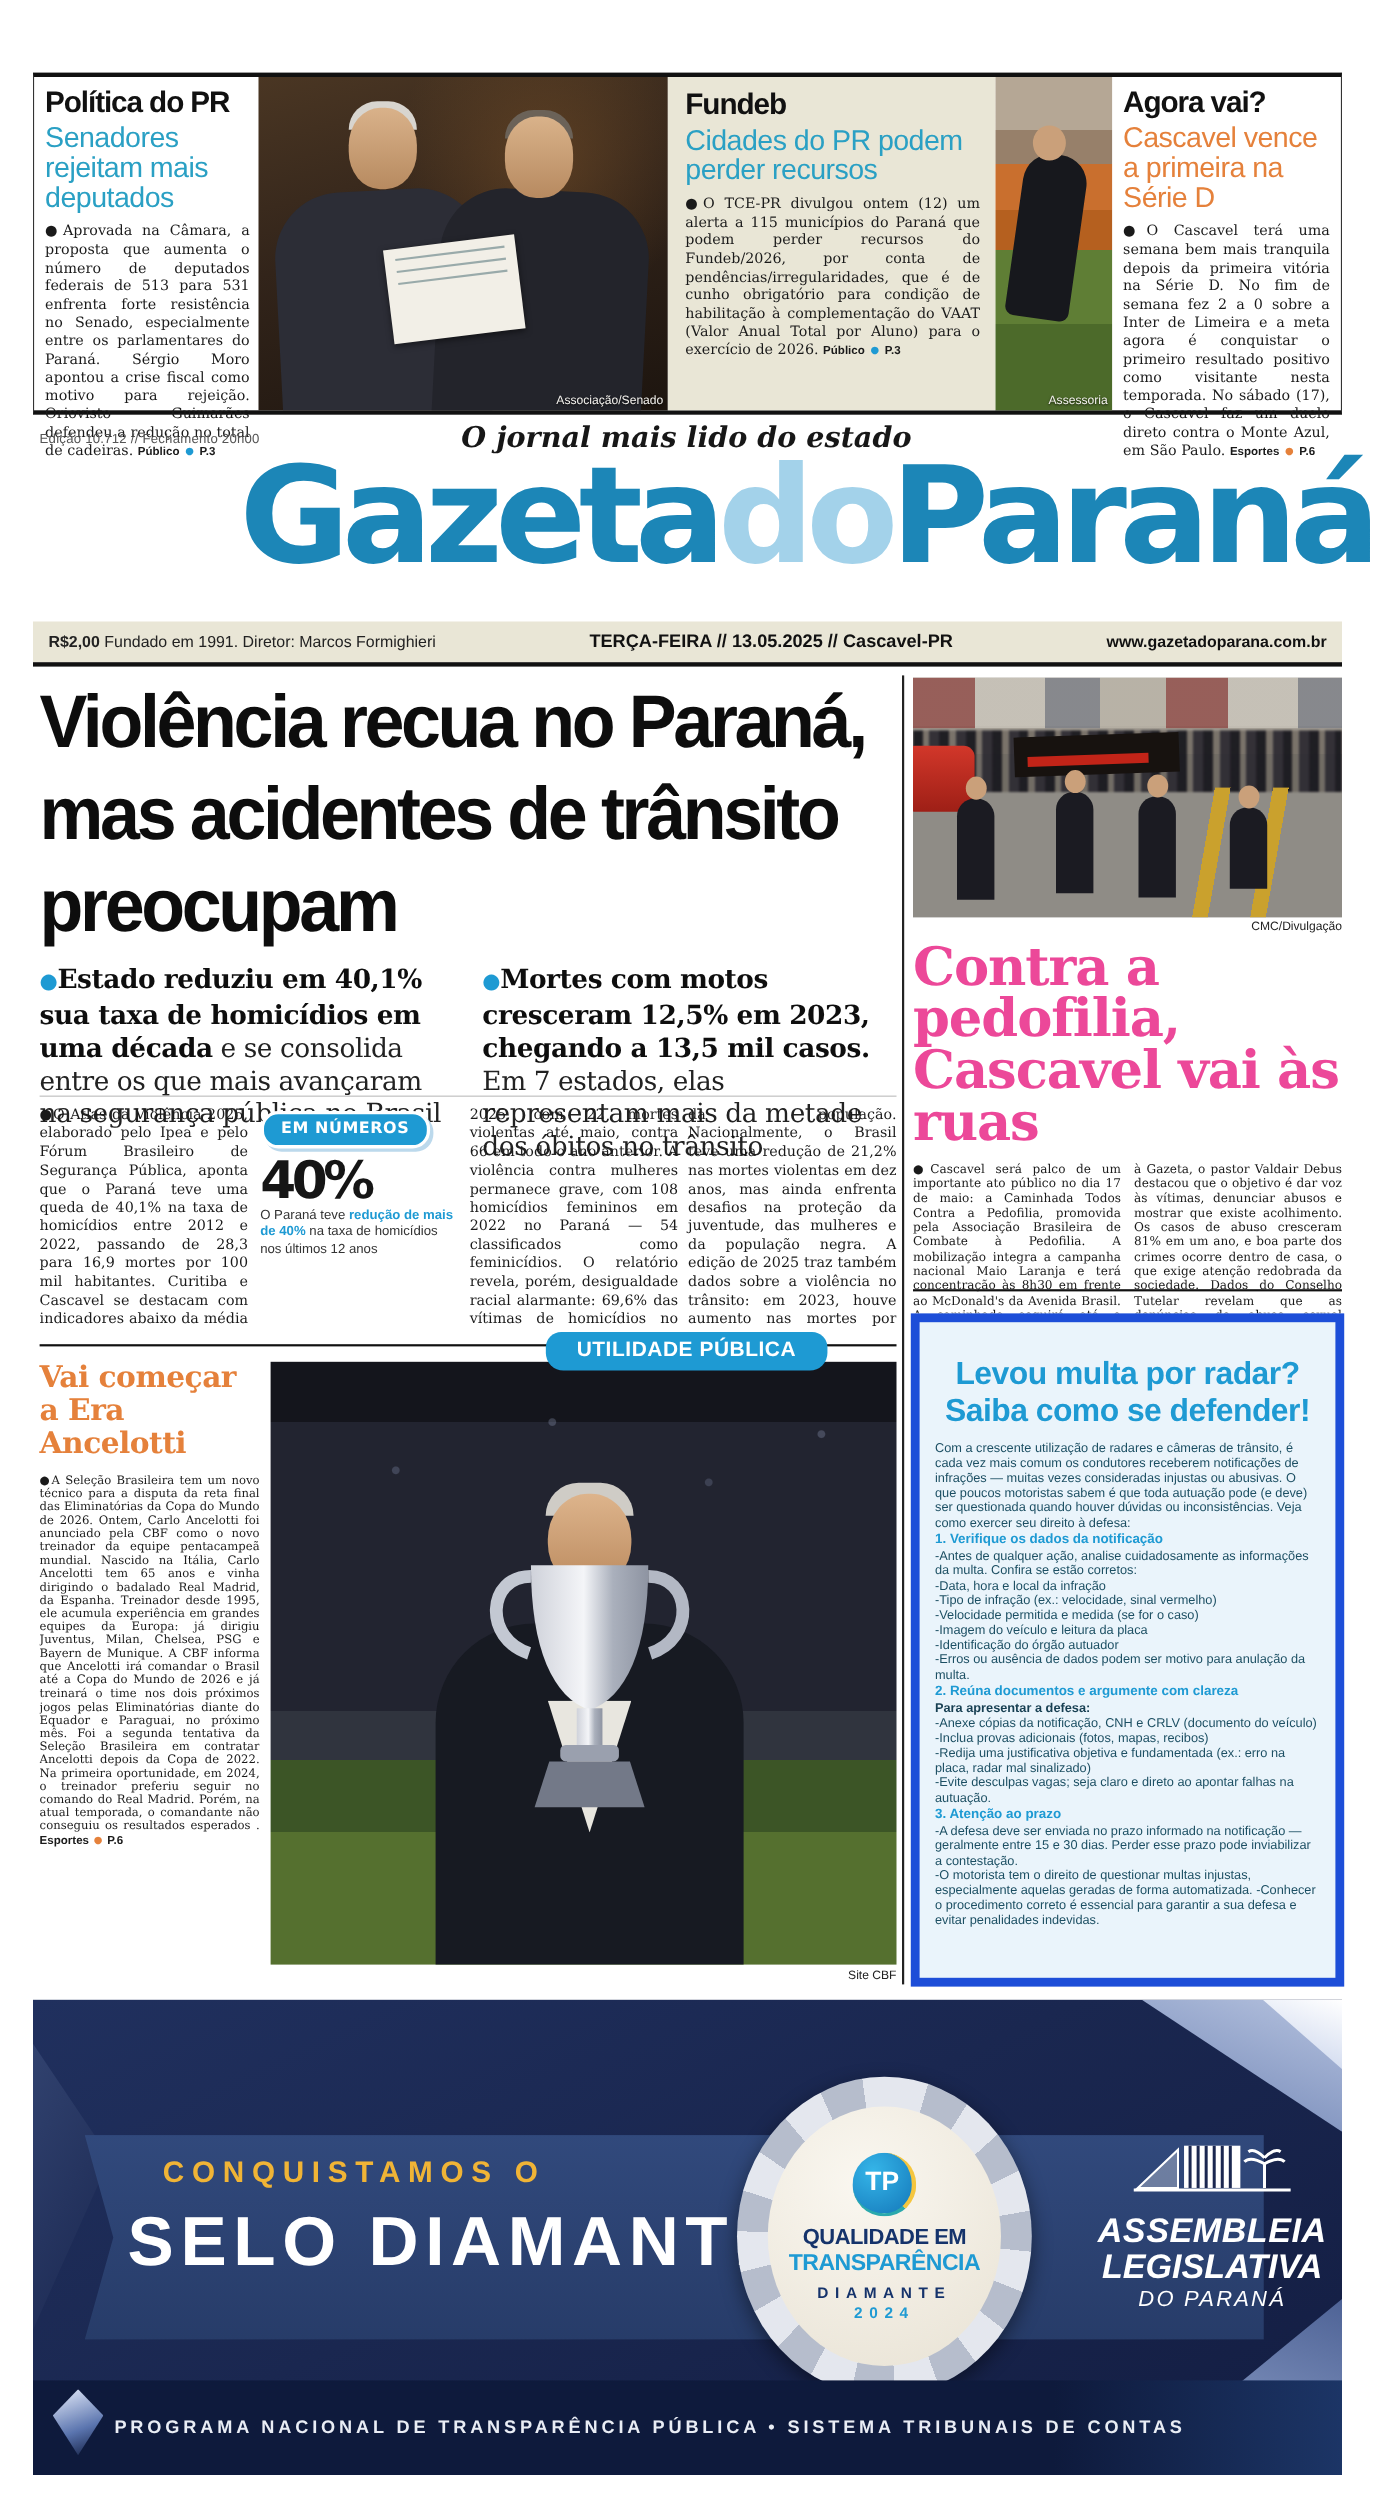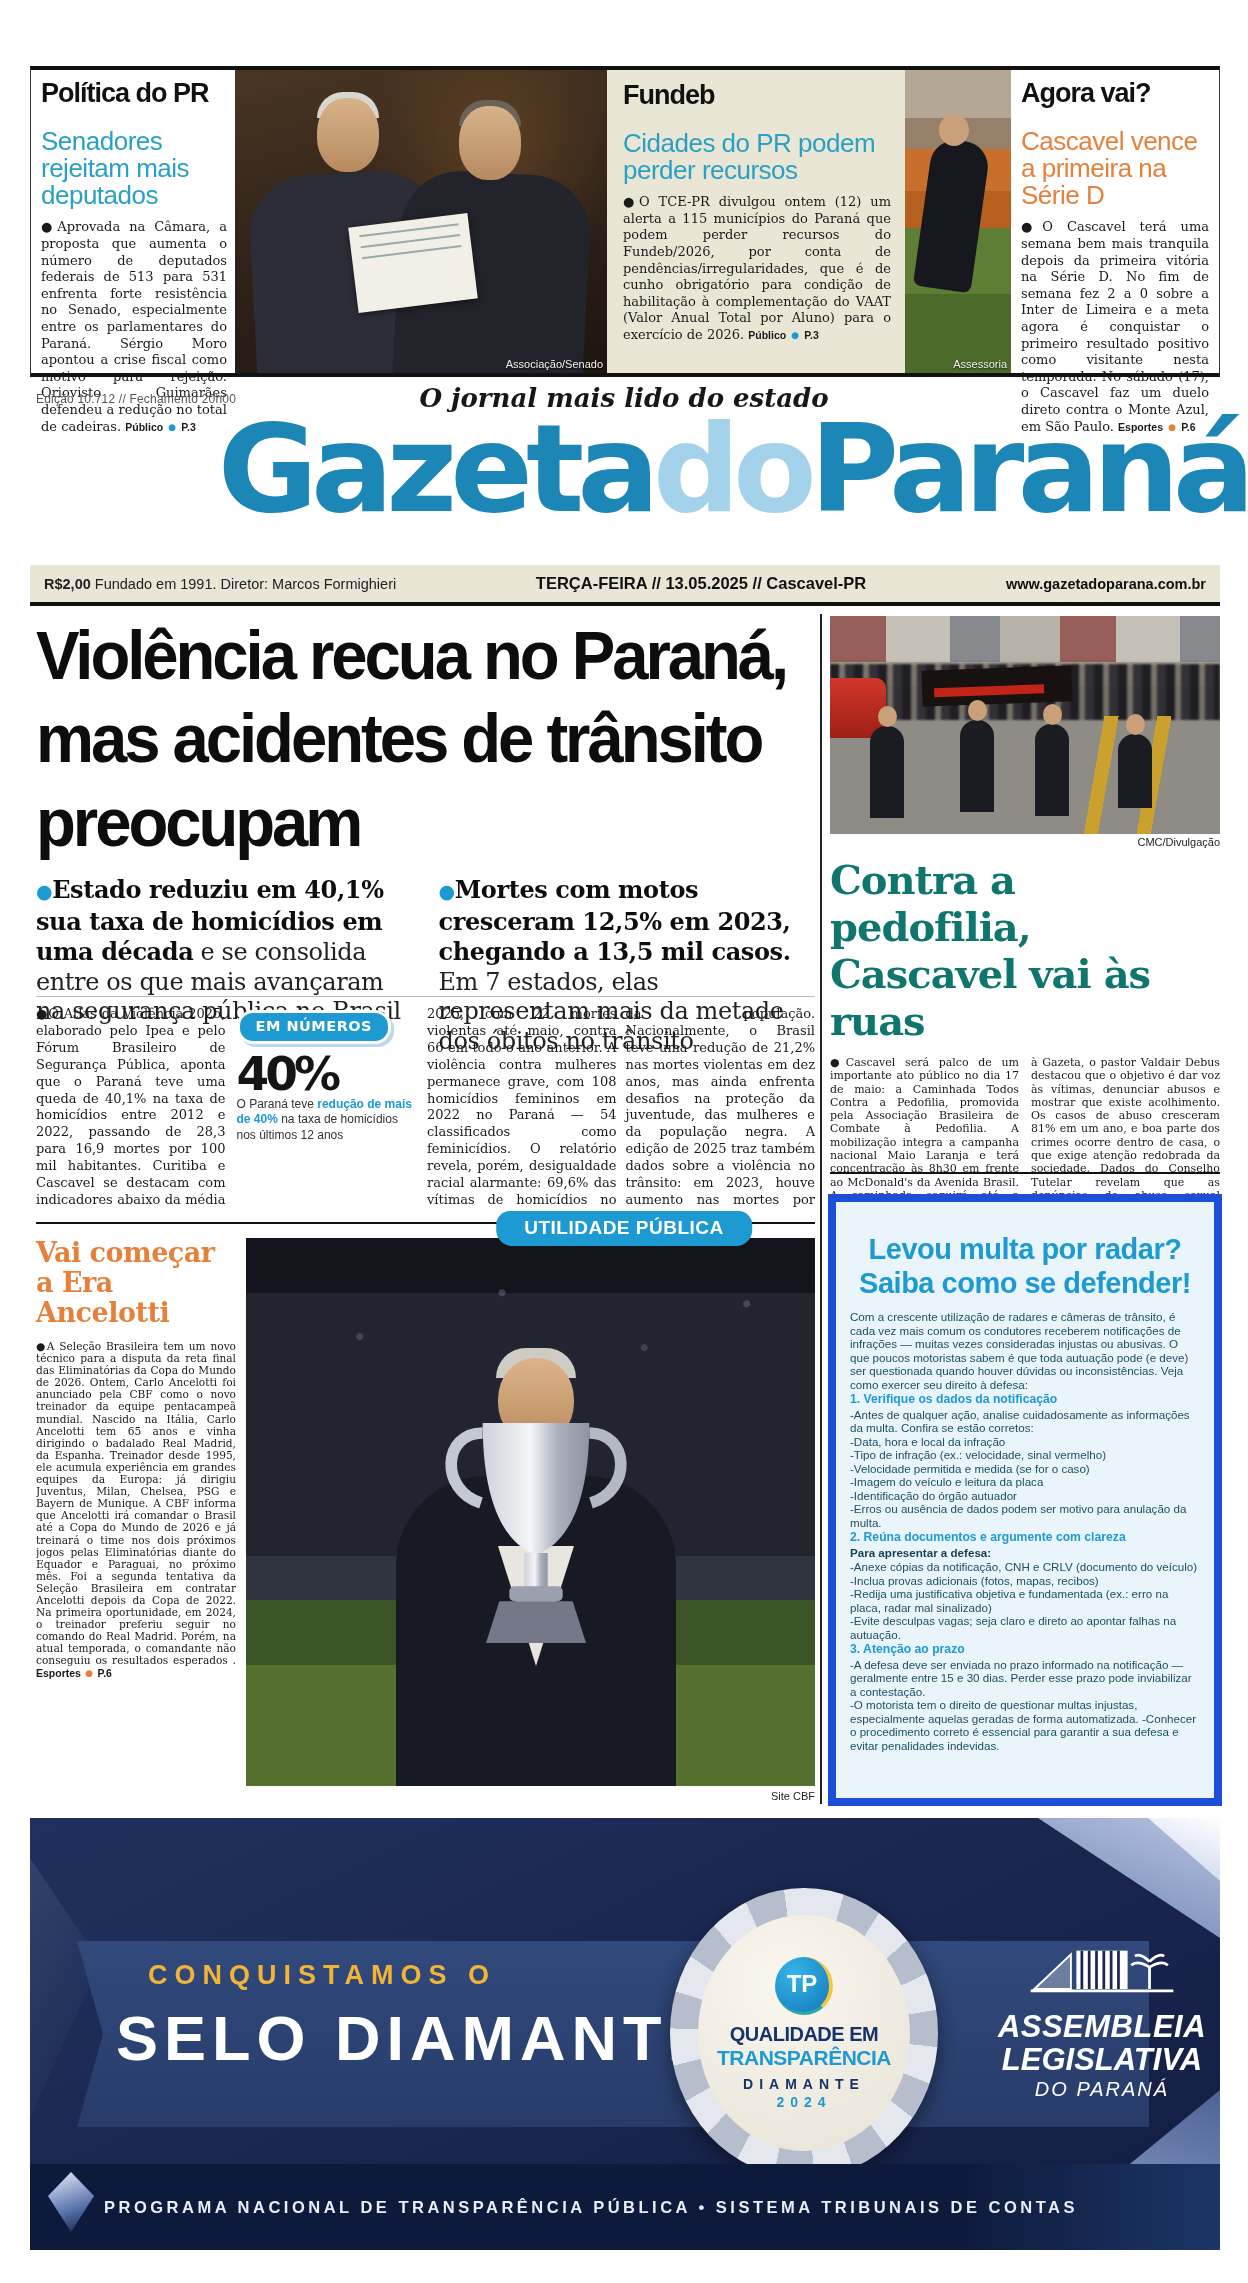--- a/index.html
+++ b/index.html
@@ -7,21 +7,21 @@
   body { width:1248px; height:2283px; position:relative; overflow:hidden;
          font-family:"Liberation Sans", sans-serif; color:#111; }
 
   
   .top-strip { position:absolute; left:30px; top:66px; width:1190px; height:311px;
     border-top:4px solid #111; border-bottom:4px solid #111;
     border-left:1px solid #333; border-right:1px solid #333;
     display:flex; }
   .tstory { padding:10px 8px 4px 10px; }
   .tstory .kicker { font-size:27px; font-weight:700; letter-spacing:-1px; line-height:1.02; color:#111; }
-  .tstory .deck { font-size:26px; font-weight:400; letter-spacing:-0.5px; line-height:1.05; margin-top:20px; }
+  .tstory .deck { font-size:26px; font-weight:400; letter-spacing:-0.5px; line-height:1.05; margin-top:4px; }
   .deck-teal { color:#2aa0c4; }
   .deck-orange { color:#e5813b; }
   .tbody { font-family:"DejaVu Serif", serif; font-size:13px; line-height:16.6px; text-align:justify; margin-top:10px; color:#1a1a1a; }
   .tag { font-size:10.5px; font-weight:700; font-family:"Liberation Sans", sans-serif; }
   .tagdot { font-size:9px; position:relative; top:-1px; padding:0 1px; }
   .dot-teal { color:#1e9ad3; } .dot-orange { color:#e5813b; }
   .s1 { width:204px; }
   .photo { position:relative; overflow:hidden; }
   .ph-credit { position:absolute; right:4px; bottom:3px; color:#f4f2ee; font-size:11px; text-shadow:0 1px 2px rgba(0,0,0,.8); }
   .photo-senado { width:372px; height:100%; background:
@@ -93,22 +93,22 @@
   .pm-crowd { position:absolute; top:48px; left:0; width:100%; height:56px; filter:blur(1px);
      background:repeating-linear-gradient(90deg, rgba(25,24,30,.95) 0 9px, rgba(90,82,74,.55) 9px 15px, rgba(40,38,46,.9) 15px 24px); }
   .pm-banner { position:absolute; left:92px; top:52px; width:150px; height:36px; background:#17120f; transform:rotate(-2deg); }
   .pm-banner i { position:absolute; left:12px; top:18px; width:110px; height:9px; background:#c22418; }
   .pm-car { position:absolute; left:-8px; top:62px; width:64px; height:60px; border-radius:10px; background:linear-gradient(180deg,#d2372a,#9e1f16); }
   .pm-road { position:absolute; right:0; top:100px; width:150px; height:118px;
      background:linear-gradient(100deg, transparent 0 34px, #caa12d 34px 48px, transparent 48px 86px, #caa12d 86px 100px, transparent 100px); }
   .pm-fig { position:absolute; width:34px; height:92px; border-radius:16px 16px 0 0; background:#1b1b22; }
   .pm-fig .hd { position:absolute; left:8px; top:-20px; width:19px; height:21px; border-radius:50%; background:#caa07a; }
   .march-credit { text-align:right; font-size:11px; color:#222; margin-top:2px; }
-  .ped-headline { font-family:"DejaVu Serif", serif; font-weight:700; font-size:40px; line-height:47px;
-    letter-spacing:-1px; color:#0f766e; margin-top:8px; }
+  .ped-headline { font-family:"DejaVu Serif", serif; font-weight:700; font-size:48px; line-height:47px;
+    letter-spacing:-1px; color:#ec4899; margin-top:8px; }
   .ped-cols { display:flex; gap:12px; margin-top:12px; height:172px; overflow:hidden; }
   .pcol { font-family:"DejaVu Serif", serif; font-size:11px; line-height:13.3px; text-align:justify; width:189px; color:#1a1a1a; }
   .right-rule { position:absolute; left:830px; top:1172px; width:390px; height:2px; background:#111; }
 
   
   .lower-rule { position:absolute; left:36px; top:1222px; width:779px; height:2px; background:#111; }
   .ancelotti { position:absolute; left:36px; top:1238px; width:200px; }
   .anc-headline { font-family:"DejaVu Serif", serif; font-weight:700; font-size:27px; line-height:30px; color:#e5813b; letter-spacing:-0.5px; }
   .anc-body { font-family:"DejaVu Serif", serif; font-size:10.6px; line-height:12.1px; text-align:justify; margin-top:12px; color:#1a1a1a; height:440px; overflow:hidden; }
   .photo-trophy { position:absolute; left:246px; top:1238px; width:569px; height:548px; overflow:hidden;

